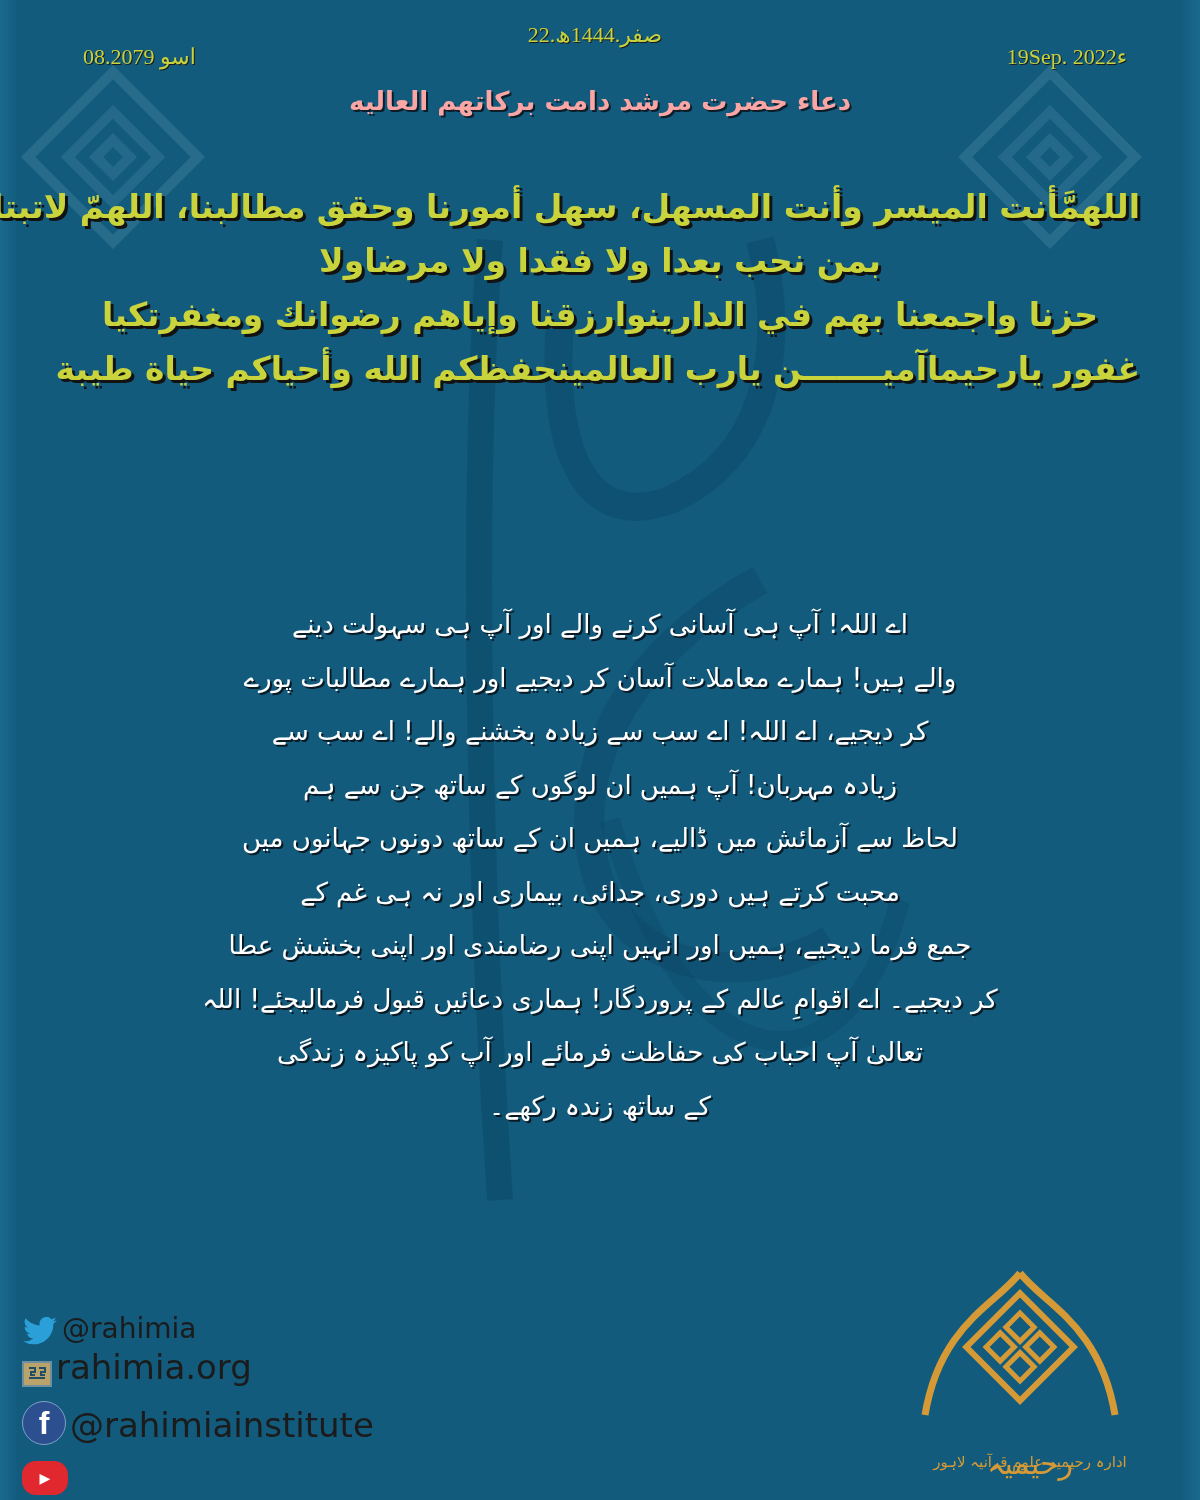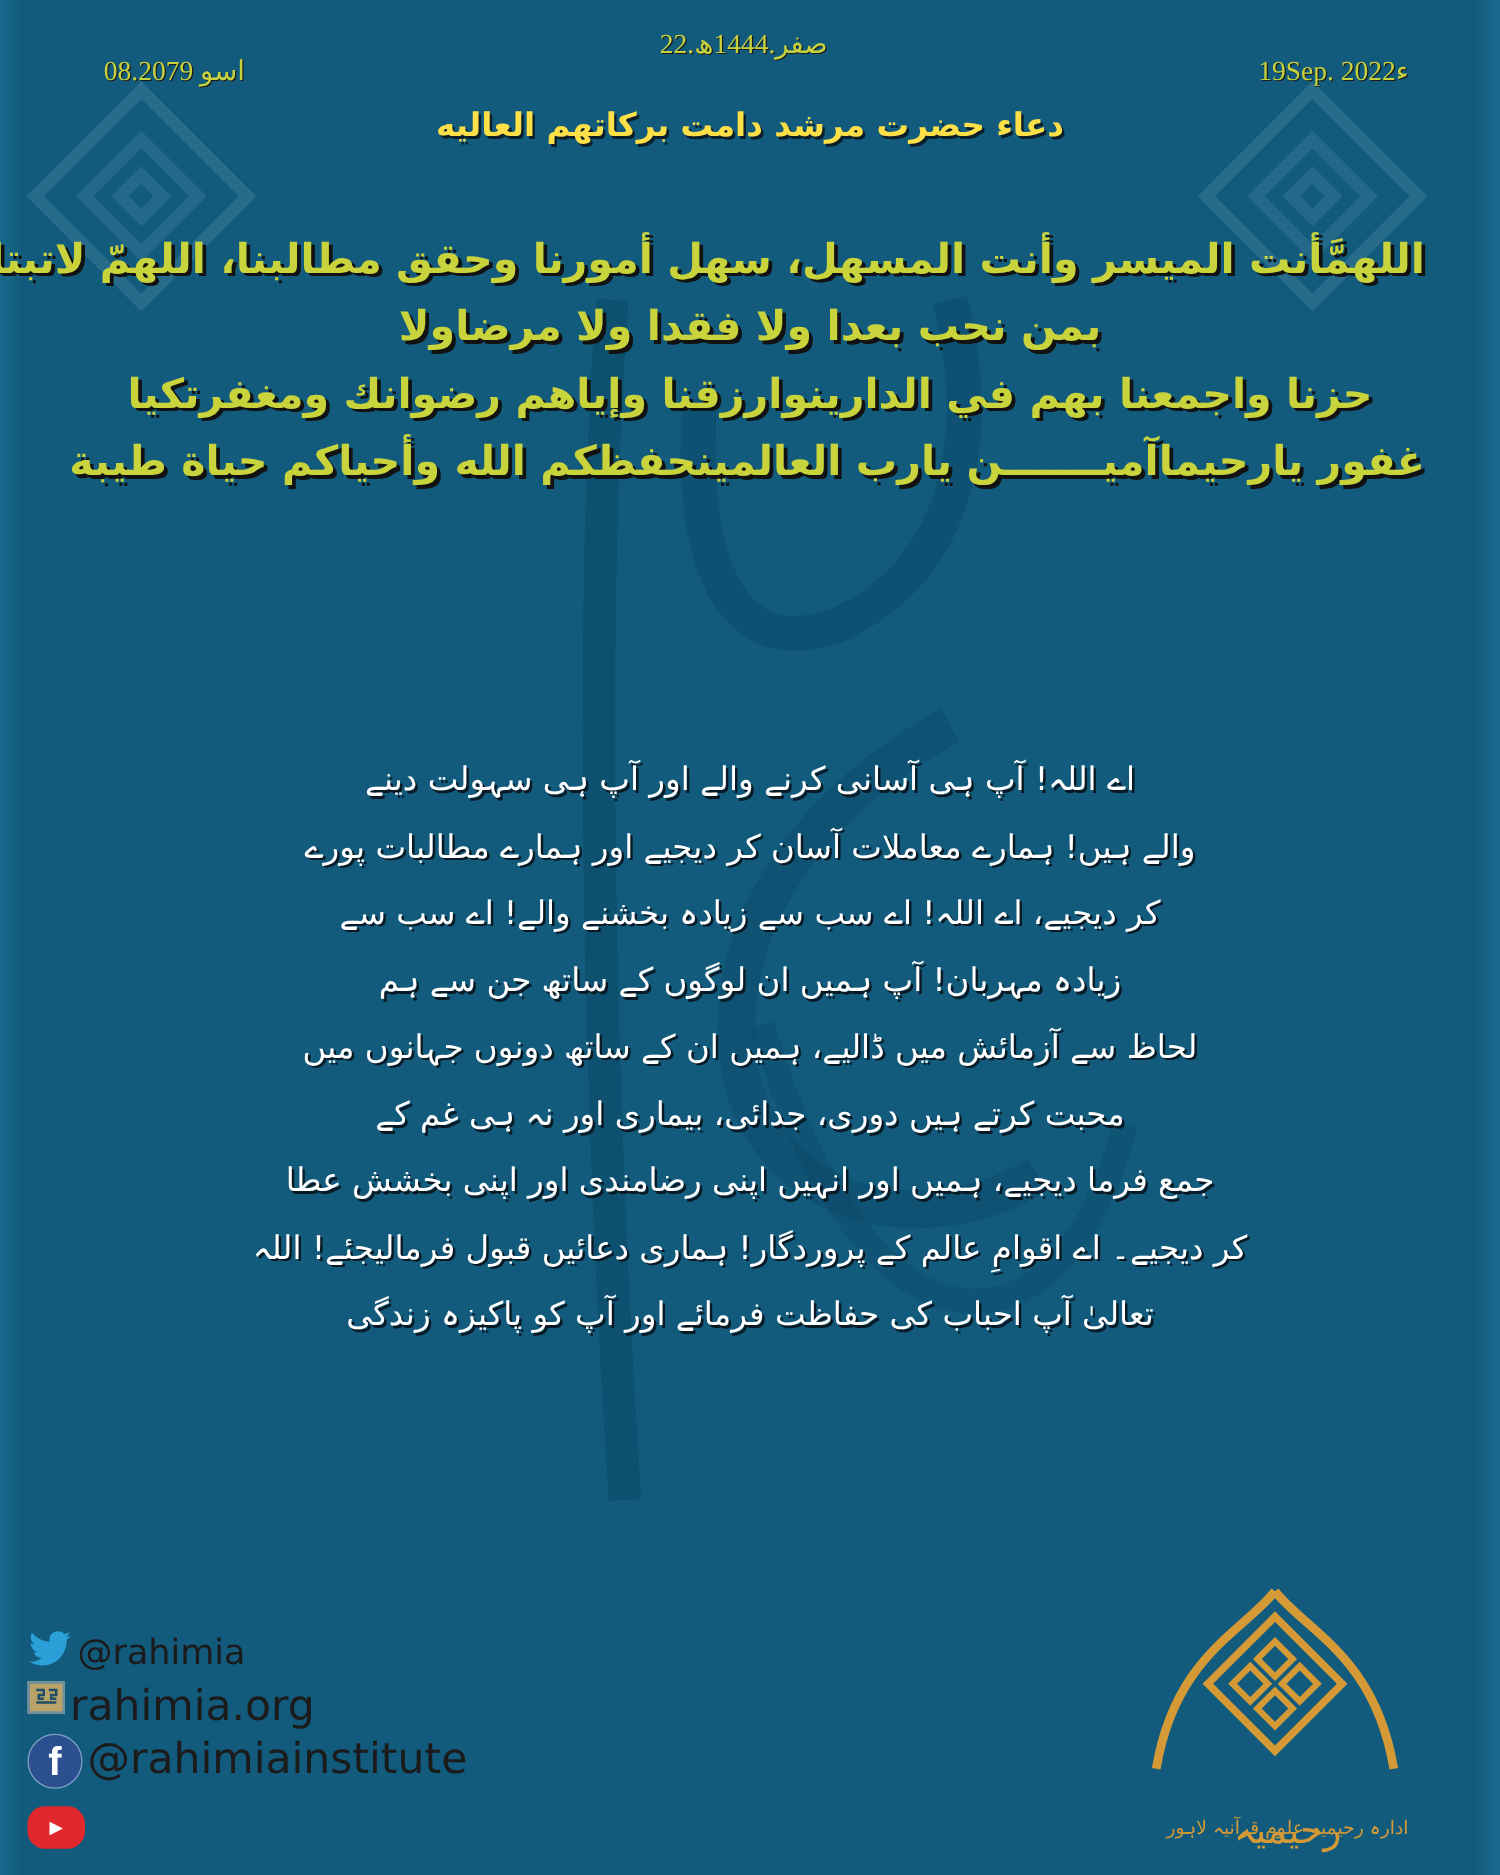--- a/index.html
+++ b/index.html
@@ -38,21 +38,21 @@
     font-family: "Liberation Serif", serif; font-size: 22px;
     color: #c7d23c; text-shadow: 1px 1px 0 #1a1a1a;
     direction: ltr;
   }
   .date-left { left: 83px; }
   .date-right { right: 73px; }
   .date-center { top: 22px; left: 0; right: 10px; text-align: center; }
   .title {
     position: absolute; top: 86px; left: 0; right: 0; text-align: center;
     font-family: "DejaVu Sans", sans-serif; font-weight: bold; font-size: 26px;
-    color: #fde047; text-shadow: 2px 2px 0 #0b1e2a;
+    color: #fca5a5; text-shadow: 2px 2px 0 #0b1e2a;
     direction: rtl;
   }
   .arabic {
     position: absolute; left: 60px; right: 60px; top: 180px;
     text-align: center; direction: rtl;
     font-family: "DejaVu Sans", sans-serif; font-weight: bold;
     font-size: 33px; line-height: 54px;
     color: #c9d33b; text-shadow: 3px 3px 0 #121212;
   }
   .arabic div { white-space: nowrap; }
@@ -61,21 +61,21 @@
     text-align: center; direction: rtl;
     font-family: "DejaVu Sans", sans-serif;
     font-size: 26px; line-height: 53.5px;
     color: #ffffff; text-shadow: 2px 2px 0 #0a1a24;
   }
   .urdu div { white-space: nowrap; }
   .social {
     position: absolute; left: 22px; top: 1305px;
     font-family: "DejaVu Sans", sans-serif; color: #1b1b1b;
   }
-  .social-row { display: flex; align-items: flex-start; }
+  .social-row { display: flex; align-items: flex-end; }
   .social-row.r1 { height: 40px; font-size: 28px; }
   .social-row.r2 { height: 42px; font-size: 34px; }
   .social-row.r3 { height: 58px; font-size: 34px; }
   .social-row.r4 { height: 50px; font-size: 30px; }
   .ico { display: inline-flex; align-items: center; justify-content: center; margin-right: 4px; }
   .ico-tw { width: 36px; height: 28px; }
   .ico-web { width: 30px; height: 26px; background: #b9a36a; border: 2px solid #6e8fa0; box-sizing: border-box; }
   .ico-fb { width: 42px; height: 42px; border-radius: 50%; background: #2b4f8f; border: 1px solid #7fa0c8; color: #fff; font-weight: bold; font-size: 32px; font-family: "Liberation Sans", sans-serif; }
   .ico-yt { width: 46px; height: 34px; border-radius: 14px; background: #e0282e; color: #fff; font-size: 14px; }
   .logo {
@@ -121,20 +121,21 @@
 <div class="urdu">
   <div>اے اللہ! آپ ہی آسانی کرنے والے اور آپ ہی سہولت دینے</div>
   <div>والے ہیں! ہمارے معاملات آسان کر دیجیے اور ہمارے مطالبات پورے</div>
   <div>کر دیجیے، اے اللہ! اے سب سے زیادہ بخشنے والے! اے سب سے</div>
   <div>زیادہ مہربان! آپ ہمیں ان لوگوں کے ساتھ جن سے ہم</div>
   <div>لحاظ سے آزمائش میں ڈالیے، ہمیں ان کے ساتھ دونوں جہانوں میں</div>
   <div>محبت کرتے ہیں دوری، جدائی، بیماری اور نہ ہی غم کے</div>
   <div>جمع فرما دیجیے، ہمیں اور انہیں اپنی رضامندی اور اپنی بخشش عطا</div>
   <div>کر دیجیے۔ اے اقوامِ عالم کے پروردگار! ہماری دعائیں قبول فرمالیجئے! اللہ</div>
   <div>تعالیٰ آپ احباب کی حفاظت فرمائے اور آپ کو پاکیزہ زندگی</div>
+  <div>کے ساتھ زندہ رکھے۔</div>
 </div>
 
 <div class="social">
   <div class="social-row r1">
     <span class="ico ico-tw">
       <svg width="34" height="28" viewBox="0 0 24 20">
           <path fill="#2a9fd8" d="M24 2.4a9.8 9.8 0 0 1-2.8.8A4.9 4.9 0 0 0 23.3.4a9.8 9.8 0 0 1-3.1 1.2A4.9 4.9 0 0 0 11.8 6 14 14 0 0 1 1.7.9a4.9 4.9 0 0 0 1.5 6.6A4.9 4.9 0 0 1 1 6.9v.1a4.9 4.9 0 0 0 3.9 4.8 4.9 4.9 0 0 1-2.2.1 4.9 4.9 0 0 0 4.6 3.4A9.9 9.9 0 0 1 0 17.3 14 14 0 0 0 7.5 19.5c9.1 0 14-7.5 14-14v-.6A10 10 0 0 0 24 2.4z"></path>
         </svg>
     </span>
     <span>@rahimia</span>

